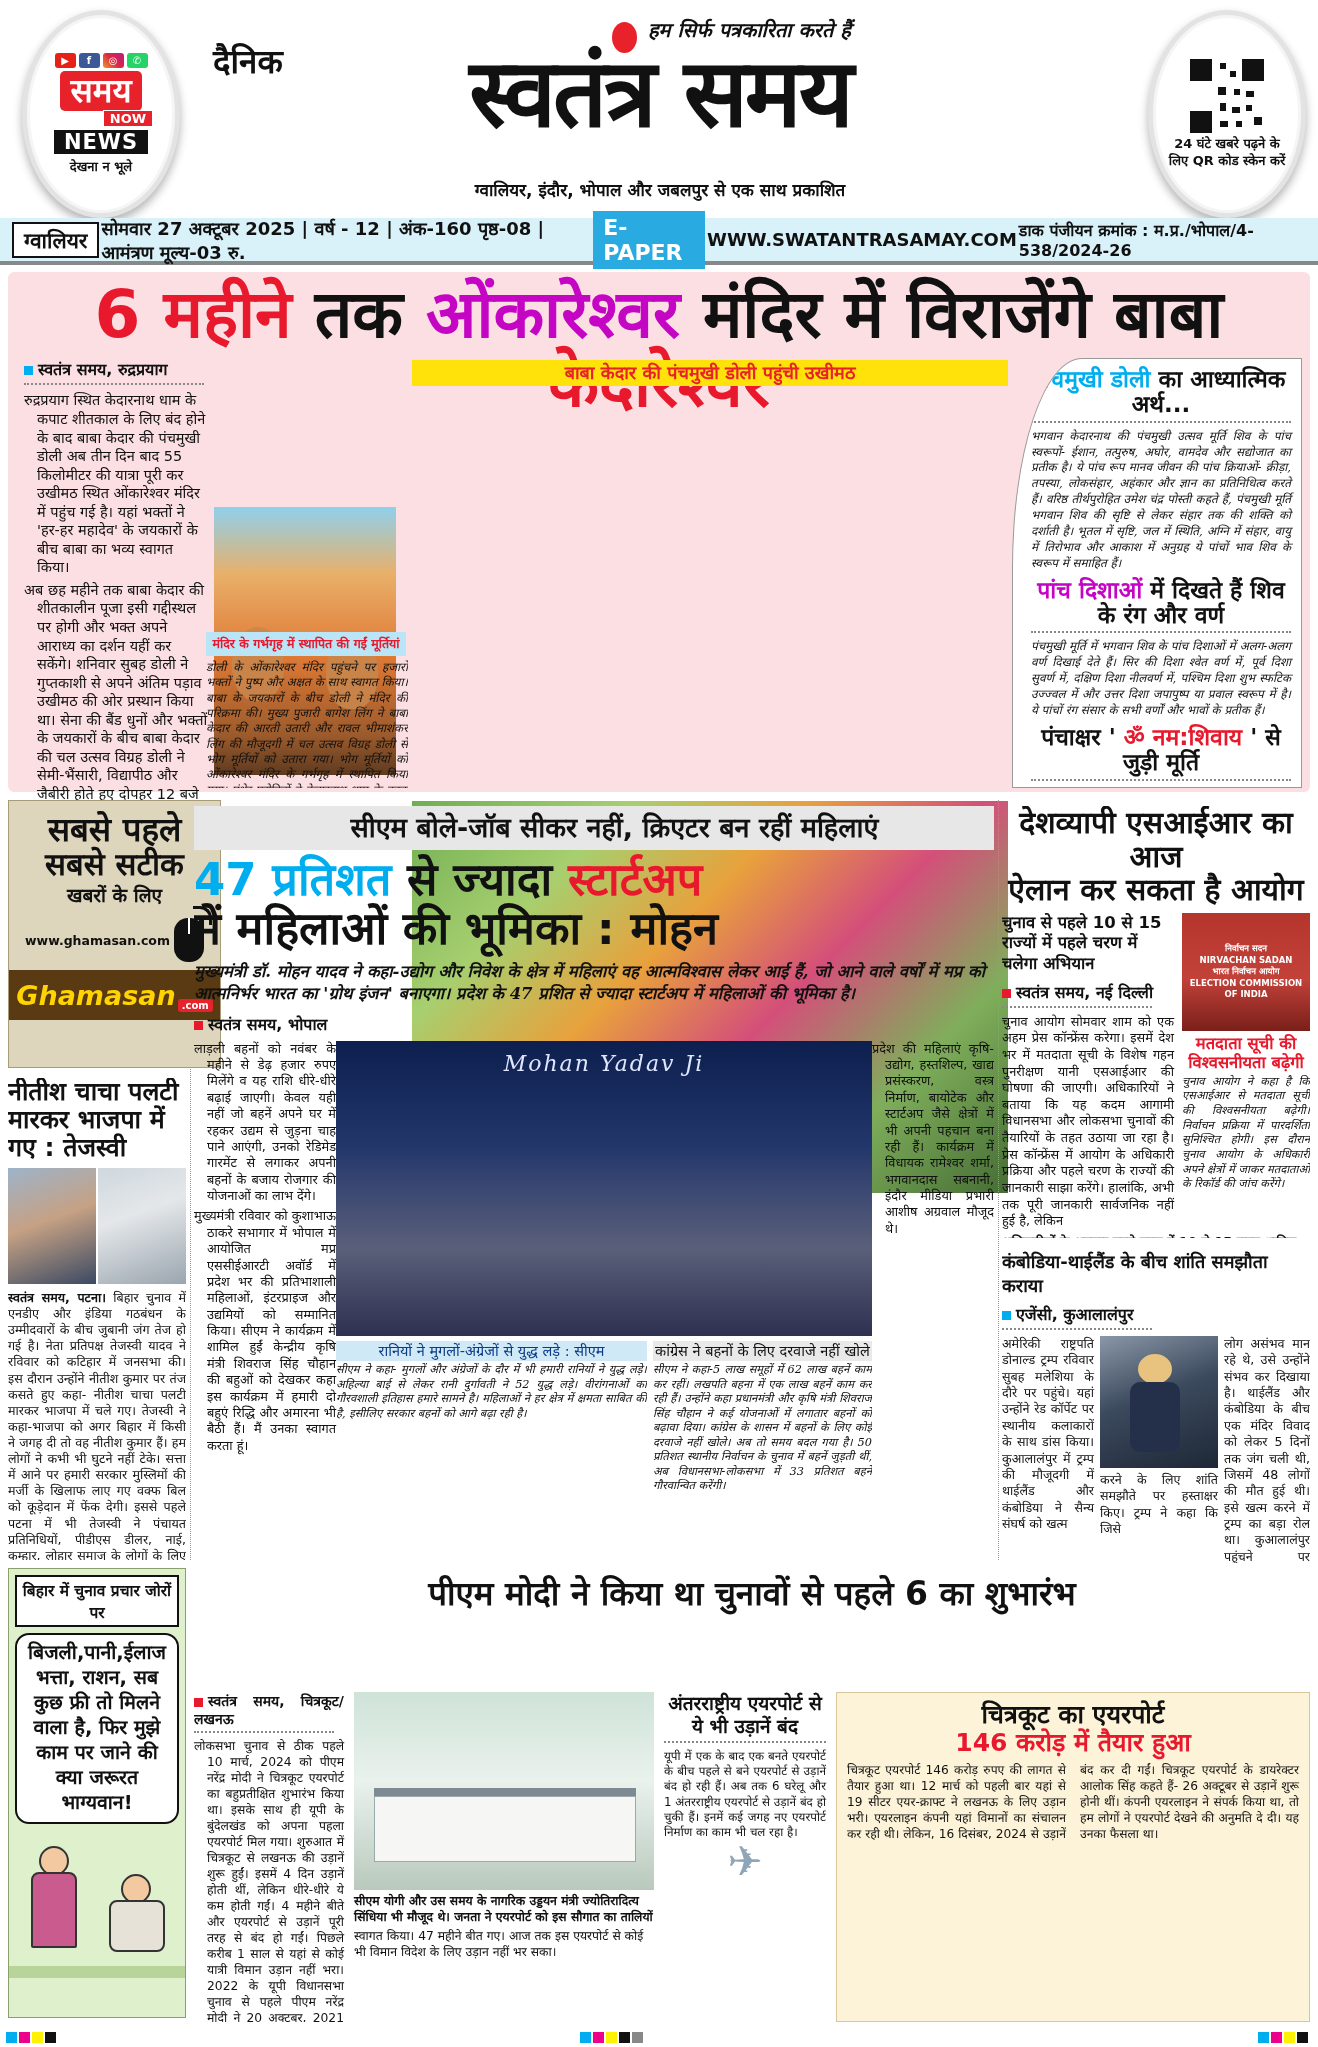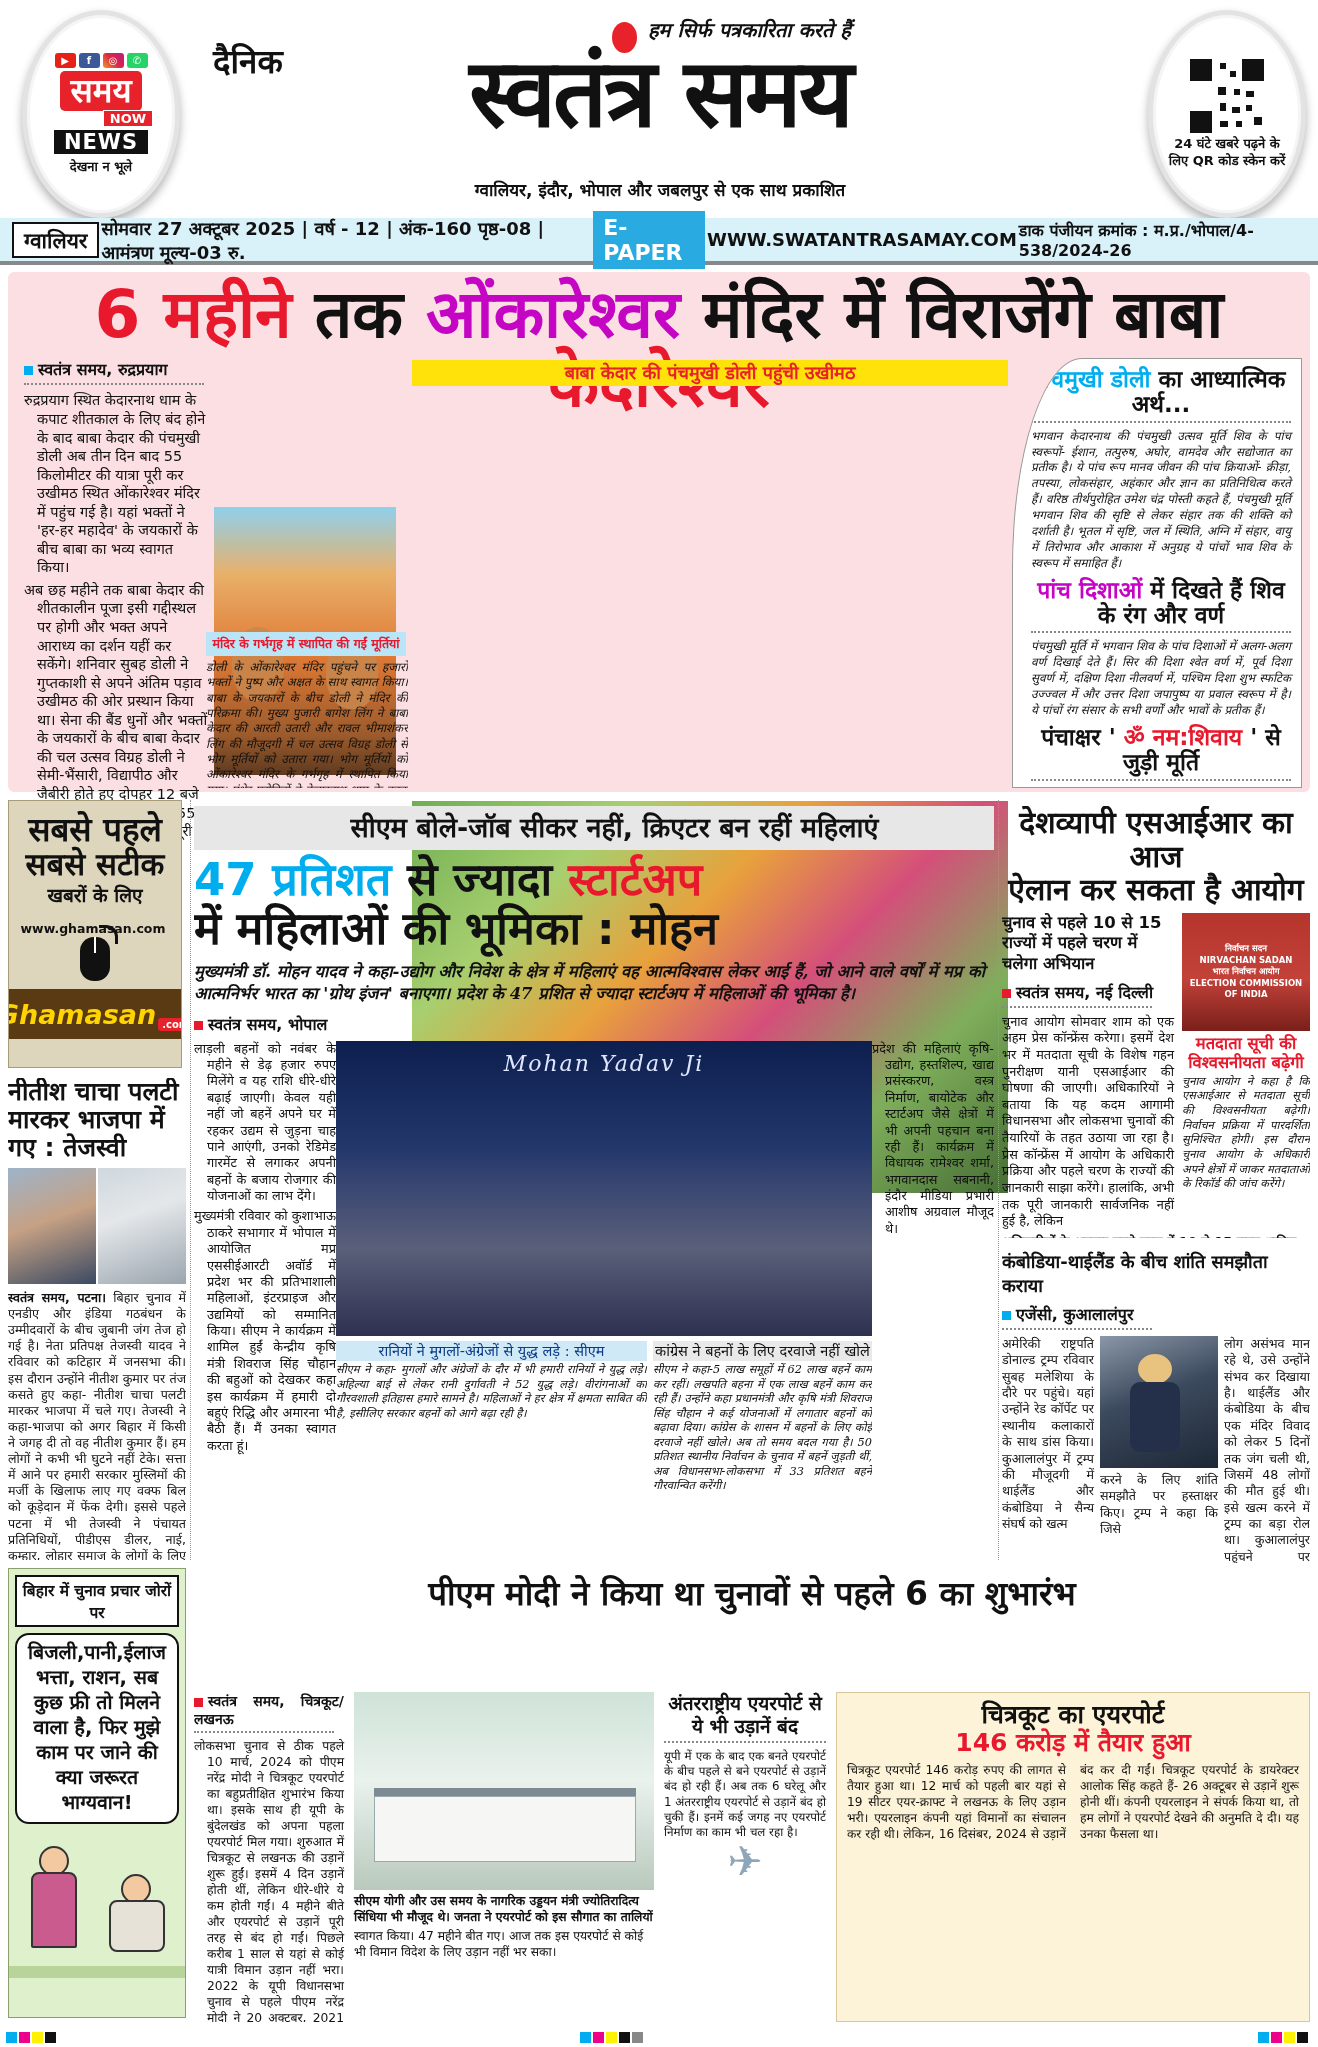--- a/index.html
+++ b/index.html
@@ -61,21 +61,21 @@
          background:linear-gradient(135deg,#6fae53 0%,#a7cf6f 22%,#e8a13c 40%,#d44f7a 58%,#7fae5b 78%,#466d35 100%);}
   .panel{left:1004px;top:86px;width:290px;height:430px;background:#fff;border:1px solid #999;
          border-top-left-radius:70px 210px;padding:6px 10px 6px 18px;box-sizing:border-box;overflow:hidden;}
   .panel h3{margin:2px 0;font-size:23px;line-height:1.1;font-weight:800;}
   .panel p{margin:2px 0 6px 0;font-size:11.8px;line-height:1.35;text-align:justify;}
 
   
   .vrule{width:0;border-left:1px dotted #999;}
 
   
-  .gham{left:8px;top:800px;width:174px;height:268px;background:#ded5bd;border:1px solid #a89c78;
+  .gham{left:8px;top:800px;width:213px;height:268px;background:#ded5bd;border:1px solid #a89c78;
         box-sizing:border-box;text-align:center;overflow:hidden;}
   .gham .l1{font-size:33px;font-weight:800;margin-top:12px;line-height:1.05;}
   .gham .l2{font-size:31px;font-weight:800;line-height:1.05;}
   .gham .l3{font-size:19px;font-weight:800;margin-top:2px;}
   .mouse{width:30px;height:44px;background:#111;border-radius:14px;position:relative;display:inline-block;vertical-align:middle;}
   .mouse:before{content:"";position:absolute;left:14px;top:0;width:2px;height:16px;background:#fff;}
   .mouse:after{content:"";position:absolute;right:-8px;top:-12px;width:16px;height:16px;border-top:3px solid #111;border-right:3px solid #111;border-radius:0 12px 0 0;}
   .gham .url{font-size:12.5px;font-weight:800;display:inline-block;vertical-align:middle;margin-right:4px;}
   .ghfoot{background:#5a3a12;height:50px;margin-top:8px;display:flex;align-items:center;justify-content:center;gap:2px;}
   .ghbrand{color:#ffd400;font-size:27px;font-weight:800;font-style:italic;}

